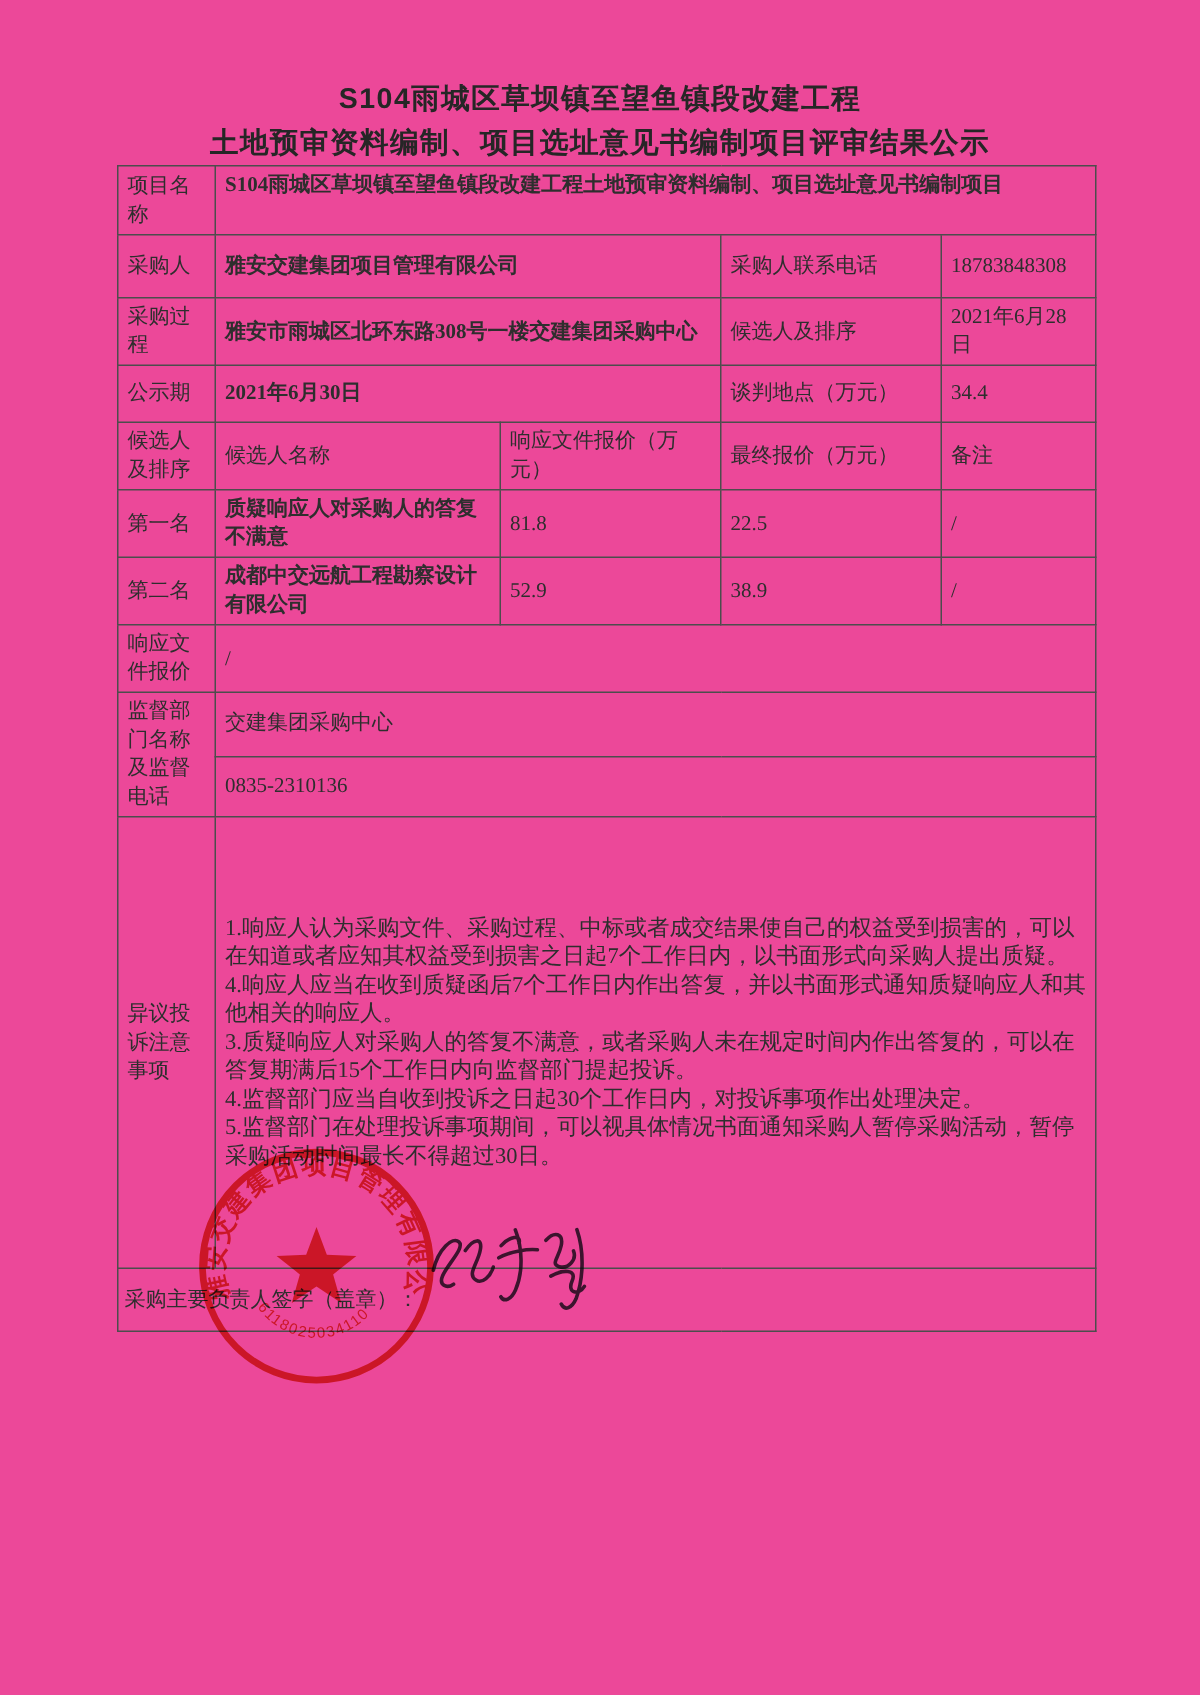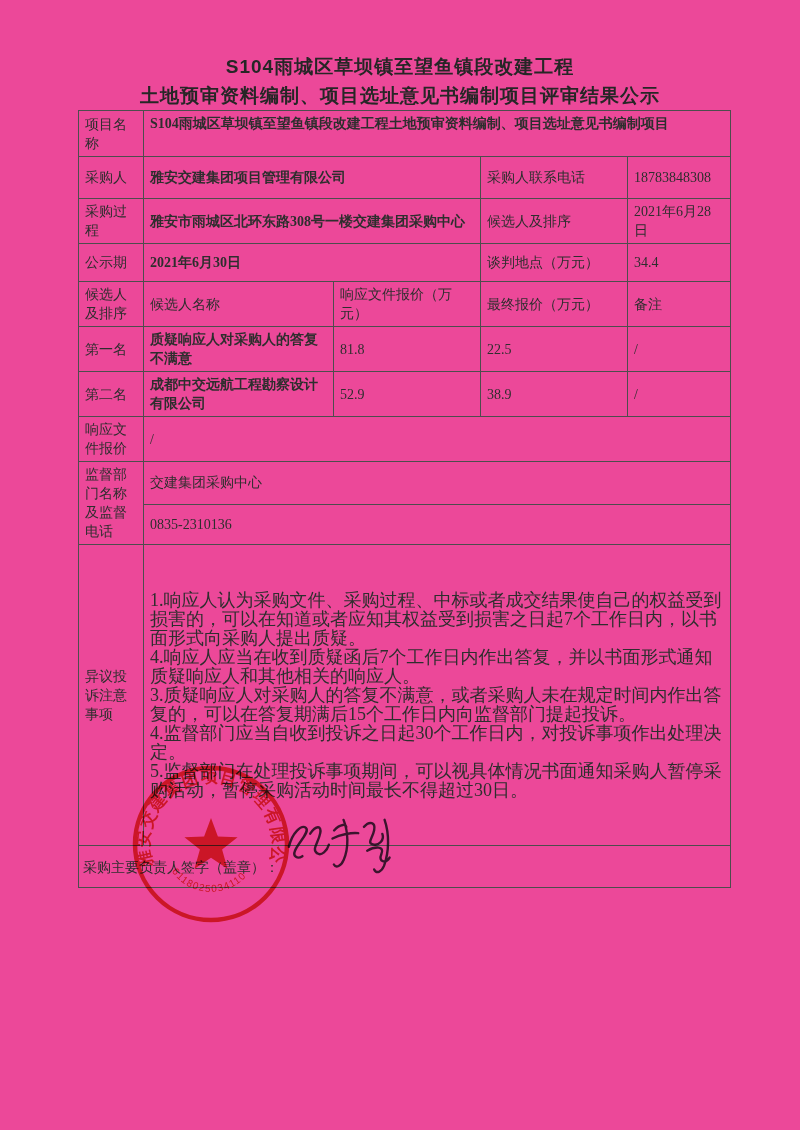--- a/index.html
+++ b/index.html
@@ -31,21 +31,21 @@
   table.notice td {
     border:1.5px solid #4d4d4d;
     padding:3px 6px;
     vertical-align:middle;
     word-break:break-all;
     line-height:19px;
   }
   td.lab { text-align:left; padding:3px 3px 3px 5px; }
   td.left { text-align:left;font-weight:bold; }
   td.center { text-align:left;margin-top:15px; }
-  td.objection-text { padding:8px 8px; font-size:18px; line-height:21px; vertical-align:middle; }
+  td.objection-text { padding:8px 8px; font-size:15px; line-height:21px; vertical-align:middle; }
   .obj-line { text-align:left; }
   .sig-row-cell { position:relative; height:42px; }
   .sig-label { position:absolute; left:4px; top:50%; transform:translateY(-50%); white-space:nowrap; }
   .stamp {
     position:absolute; left:126px; top:759px;
     mix-blend-mode:multiply; opacity:0.9;
     pointer-events:none;
   }
   .signature {
     position:absolute; left:283px; top:810px;

